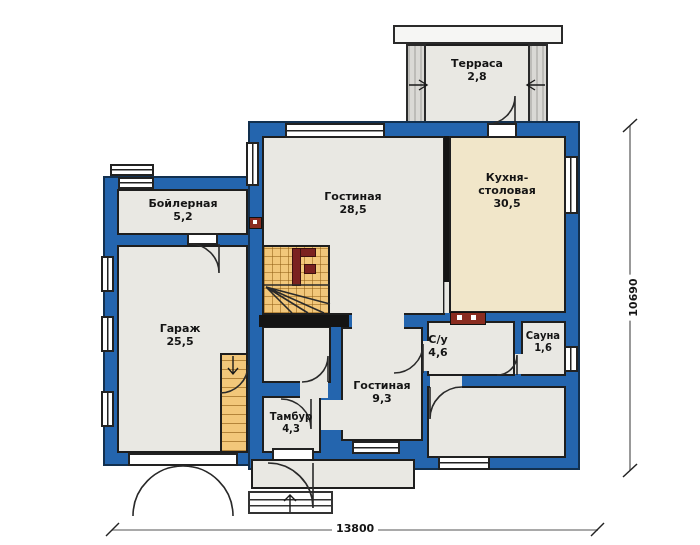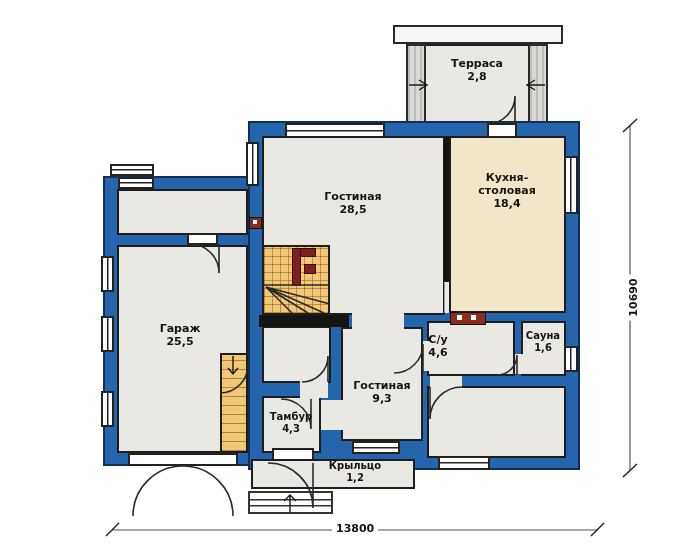--- a/index.html
+++ b/index.html
@@ -159,28 +159,32 @@
       <path d="M 591 528 L 604 515"></path>
       <path d="M 623 124 L 637 111"></path>
       <path d="M 623 469 L 637 456"></path>
     </g>
   </svg>
 
   <div class="rlabel" style="left:427px;top:50px;width:100px;">
     <div class="rname">Терраса</div>
     <div class="rarea">2,8</div>
   </div>
+  <div class="rlabel" style="left:118px;top:190px;width:130px;">
+    <div class="rname">Бойлерная</div>
+    <div class="rarea">5,2</div>
+  </div>
   <div class="rlabel" style="left:303px;top:183px;width:100px;">
     <div class="rname">Гостиная</div>
     <div class="rarea">28,5</div>
   </div>
   <div class="rlabel" style="left:452px;top:164px;width:110px;">
     <div class="rname">Кухня-
 столовая</div>
-    <div class="rarea">18,4</div>
+    <div class="rarea">30,5</div>
   </div>
   <div class="rlabel" style="left:130px;top:315px;width:100px;">
     <div class="rname">Гараж</div>
     <div class="rarea">25,5</div>
   </div>
   <div class="rlabel" style="left:339px;top:372px;width:86px;">
     <div class="rname">Гостиная</div>
     <div class="rarea">9,3</div>
   </div>
   <div class="rlabel" style="left:408px;top:326px;width:60px;">
@@ -188,21 +192,17 @@
     <div class="rarea">4,6</div>
   </div>
   <div class="rlabel sm" style="left:519px;top:322px;width:48px;">
     <div class="rname">Сауна</div>
     <div class="rarea">1,6</div>
   </div>
   <div class="rlabel sm" style="left:261px;top:403px;width:60px;">
     <div class="rname">Тамбур</div>
     <div class="rarea">4,3</div>
   </div>
-  <div class="rlabel sm" style="left:315px;top:452px;width:80px;">
-    <div class="rname">Крыльцо</div>
-    <div class="rarea">1,2</div>
-  </div>
 
   <div class="dim" style="left:332px;top:514px;">13800</div>
   <div class="dim dim-h" style="left:610px;top:283px;">10690</div>
 
 </div>
 
 </body></html>

